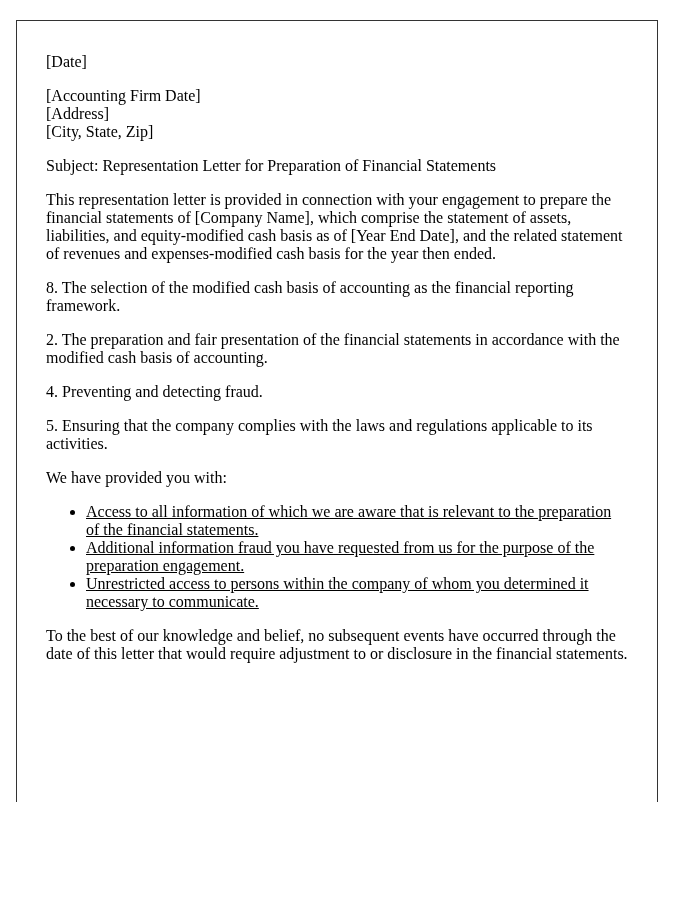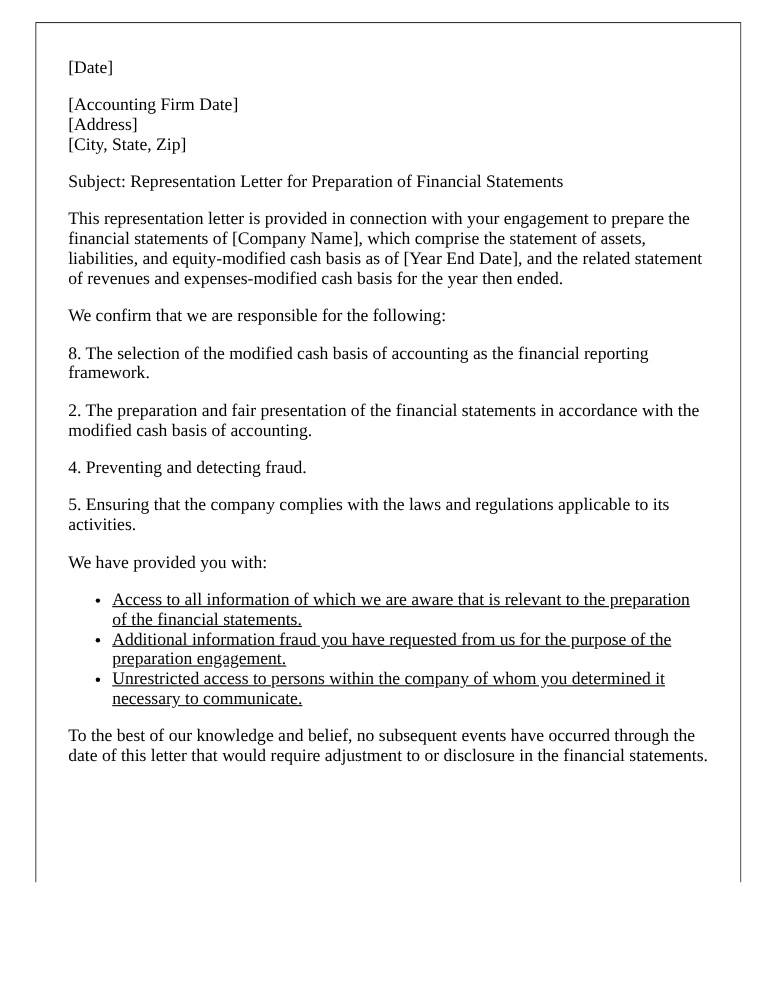--- a/index.html
+++ b/index.html
@@ -10,21 +10,21 @@
     body {
       width: 700px;
       height: 900px;
       position: relative;
       overflow: hidden;
       font-family: "Liberation Serif", "DejaVu Serif", serif;
       color: #000000;
     }
     .page-clip {
       position: absolute;
-      left: 32px;
+      left: 16px;
       top: 20px;
       width: 642px;
       height: 782px;
       overflow: hidden;
     }
     .letter {
       box-sizing: border-box;
       width: 642px;
       min-height: 900px;
       border: 1px solid #333333;
@@ -57,21 +57,20 @@
     <p>
       <span>[Accounting Firm Date]</span><br>
       <span>[Address]</span><br>
       <span>[City, State, Zip]</span>
     </p>
 
     <p>Subject: Representation Letter for Preparation of Financial Statements</p>
 
     <p>This representation letter is provided in connection with your engagement to prepare the financial statements of [Company Name], which comprise the statement of assets, liabilities, and equity-modified cash basis as of [Year End Date], and the related statement of revenues and expenses-modified cash basis for the year then ended.</p>
 
-    <p>We confirm that we are responsible for the following:</p>
 
     <p>8. The selection of the modified cash basis of accounting as the financial reporting framework.</p>
     <p>2. The preparation and fair presentation of the financial statements in accordance with the modified cash basis of accounting.</p>
     <p>4. Preventing and detecting fraud.</p>
     <p>5. Ensuring that the company complies with the laws and regulations applicable to its activities.</p>
 
     <p>We have provided you with:</p>
 
     <ul>
       <li>Access to all information of which we are aware that is relevant to the preparation of the financial statements.</li>

